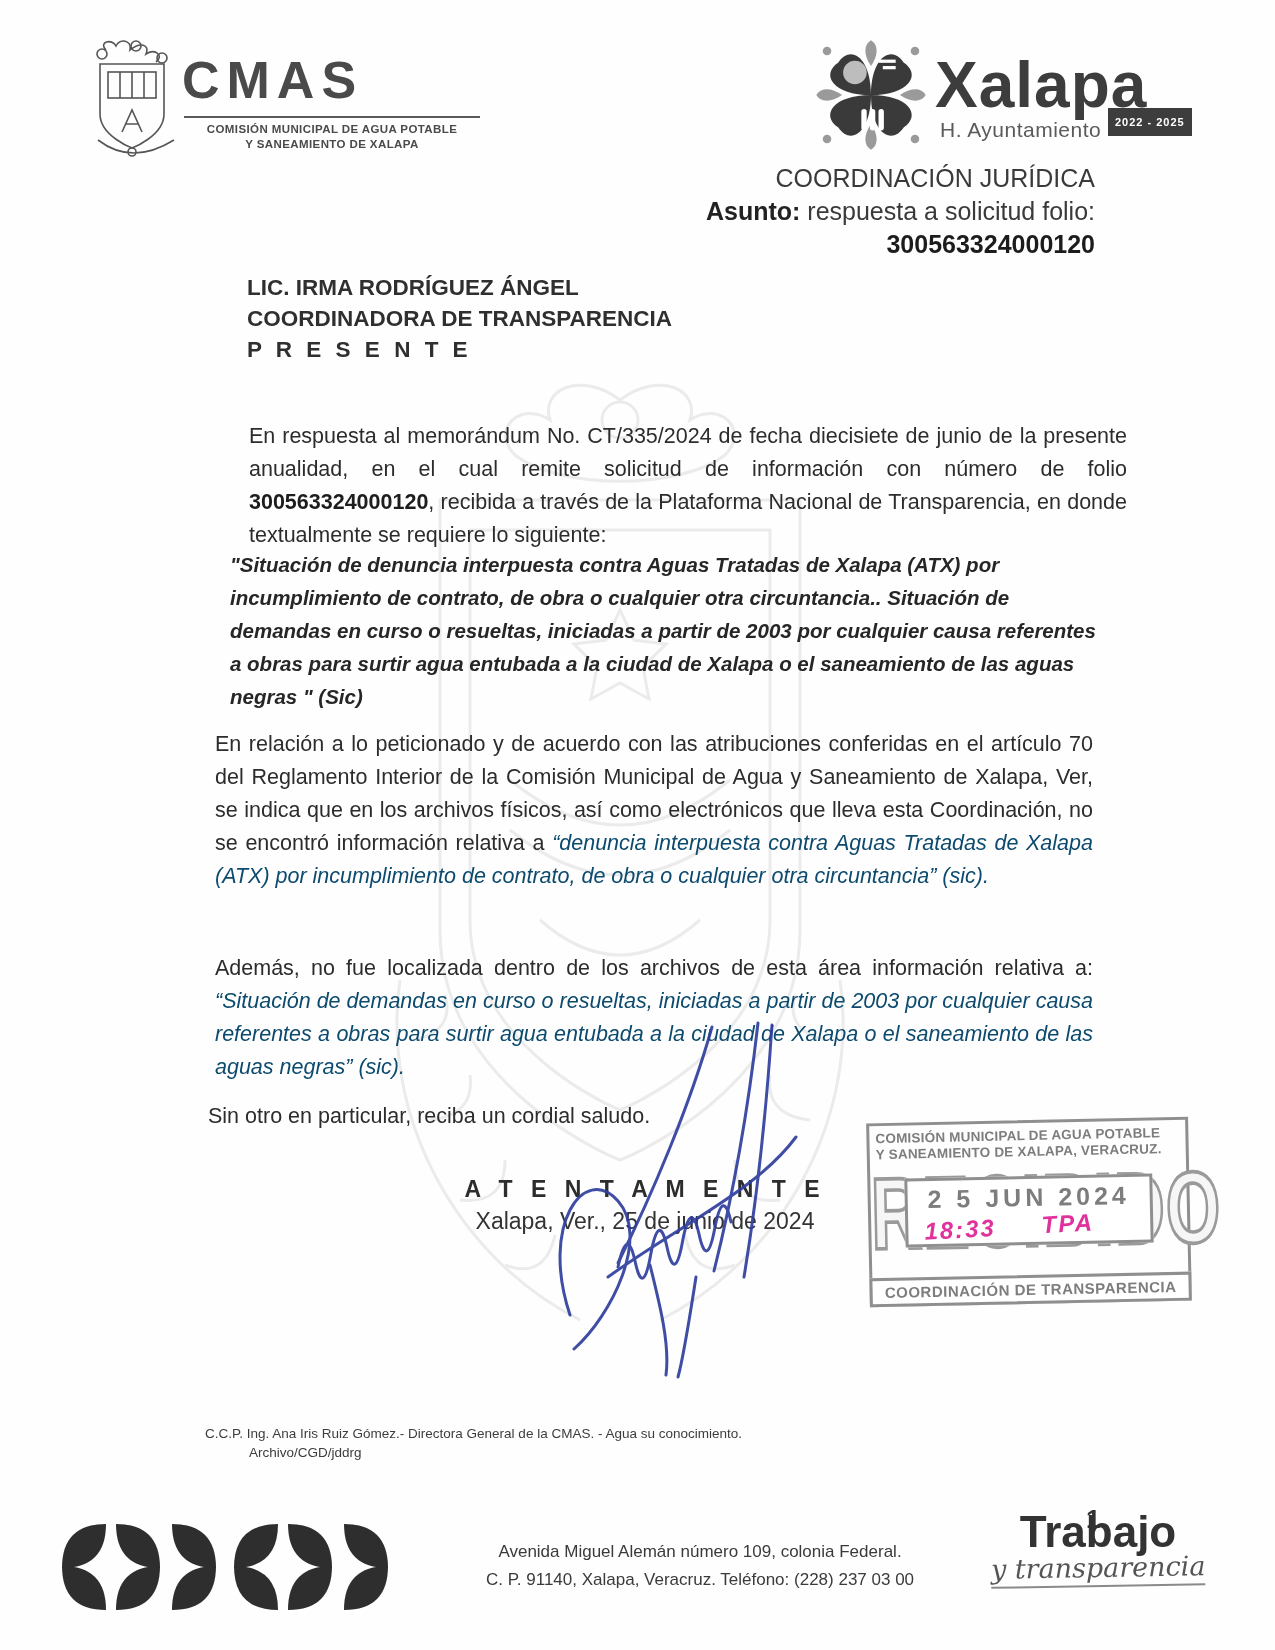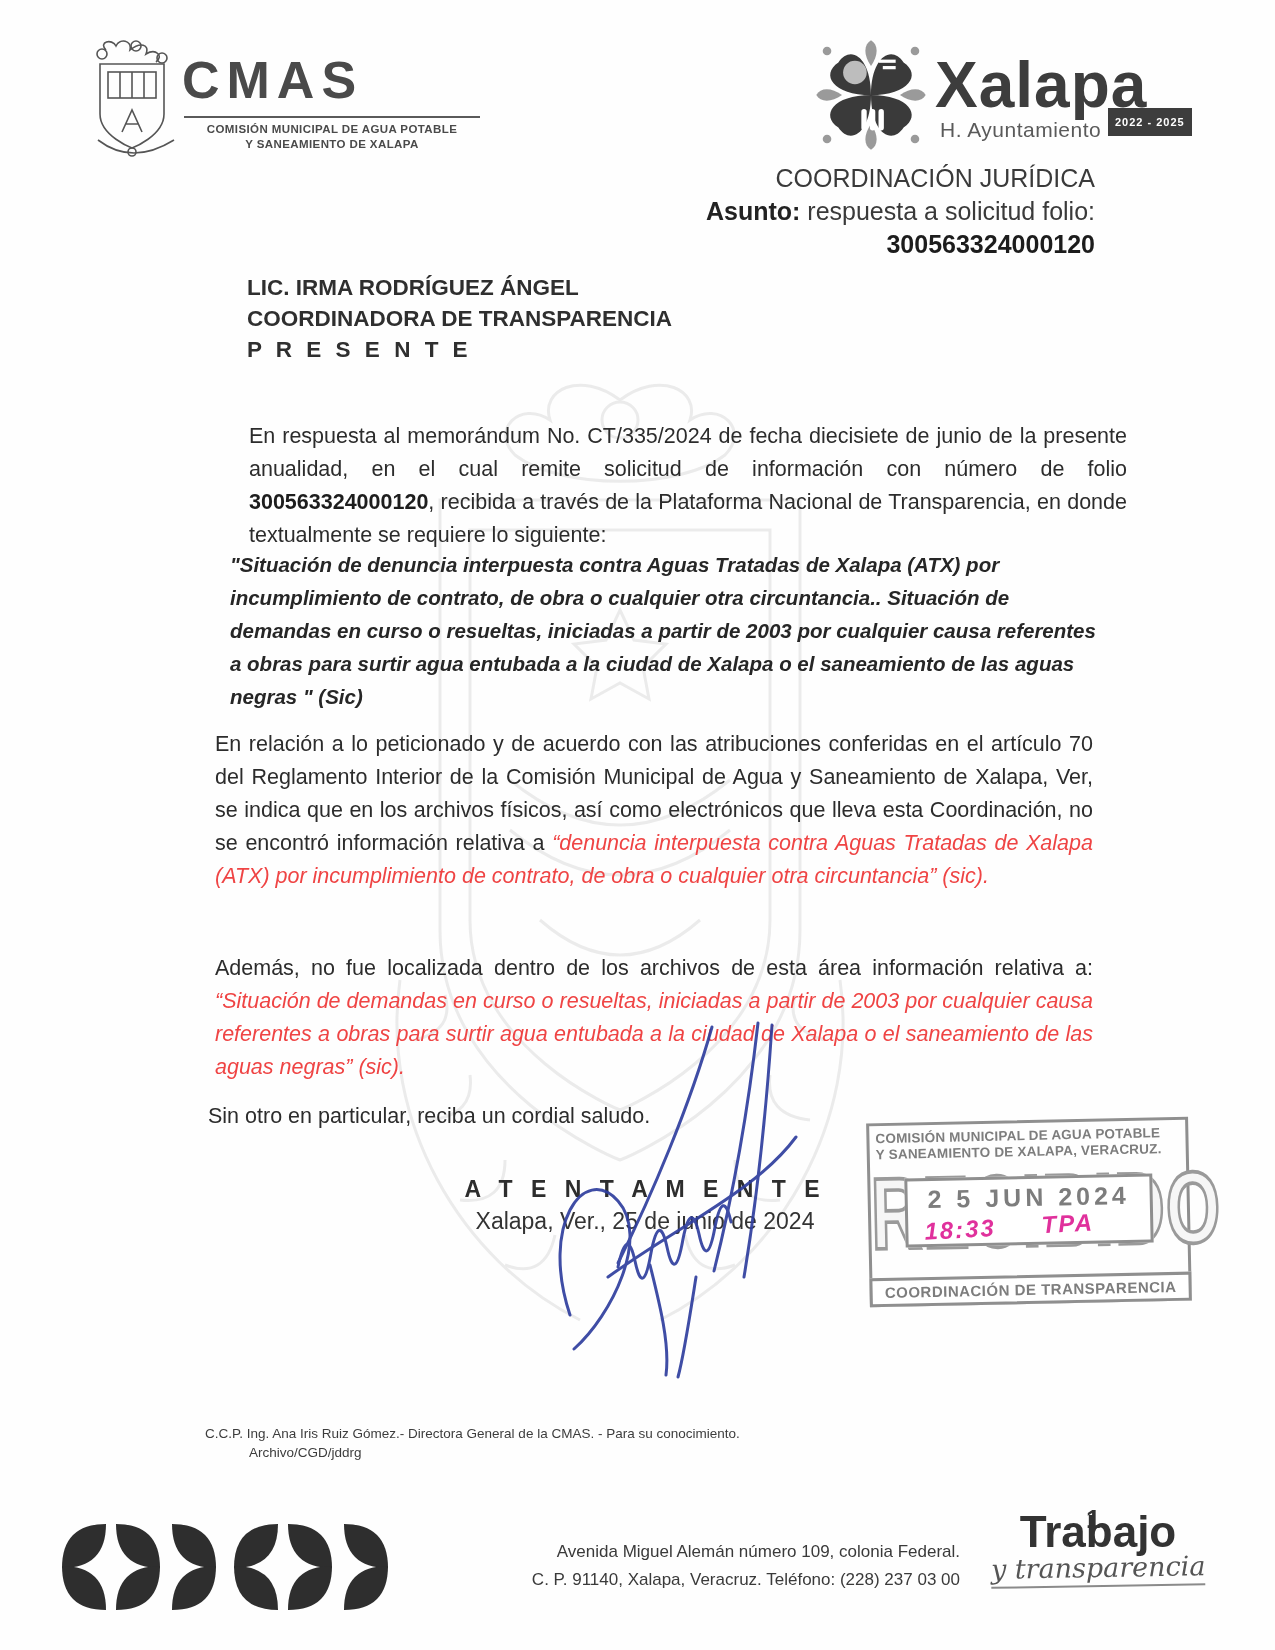--- a/index.html
+++ b/index.html
@@ -23,21 +23,21 @@
   
   .office{width:470px;text-align:right;font-size:25px;color:#3a3a3a;line-height:33px;}
   .office b{color:#222;}
   
   .recipient{font-size:22.5px;font-weight:bold;color:#2f2f2f;line-height:31px;}
   .presente{letter-spacing:4px;}
   
   .para{font-size:21.5px;line-height:33px;text-align:justify;color:#2c2c2c;}
   .para b{color:#1d1d1d;}
   .quote{font-size:20.5px;line-height:33px;font-weight:bold;font-style:italic;color:#262626;text-align:left;}
-  .iq{font-style:italic;color:#ef4444;}
+  .iq{font-style:italic;color:#0c4a6e;}
   
   .atent{font-size:23px;font-weight:bold;letter-spacing:6px;color:#2d2d2d;text-align:center;}
   .placedate{font-size:23px;color:#333;text-align:center;}
   .signame{font-size:23px;font-weight:bold;color:#2b2b2b;text-align:center;line-height:34px;}
   
   .stamp{
     width:316px;border:3px solid #8f8f8f;transform:rotate(-1.2deg);
     color:#7d7d7d;background:rgba(255,255,255,.0);
   }
   .stamp-head{font-size:13.5px;font-weight:bold;line-height:16px;padding:5px 6px 0 6px;letter-spacing:.2px;}
@@ -53,21 +53,21 @@
   }
   .stamp-date{font-size:25px;color:#7d7d7d;letter-spacing:4px;font-weight:bold;}
   .stamp-time{font-size:24px;color:#e0319c;font-style:italic;font-weight:bold;text-align:left;padding-left:14px;transform:rotate(-2deg);letter-spacing:2px;}
   .stamp-time .ini{margin-left:46px;}
   .stamp-bottom{
     position:relative;z-index:2;margin:30px -3px -3px -3px;border:3px solid #8f8f8f;background:#fff;
     font-size:15px;font-weight:bold;text-align:center;padding:3px 0;letter-spacing:.5px;color:#7d7d7d;
   }
   
   .ccp{font-size:13.5px;color:#3d3d3d;line-height:19px;}
-  .footer-address{font-size:17px;color:#3a3a3a;text-align:right;line-height:28px;}
+  .footer-address{font-size:17px;color:#3a3a3a;text-align:center;line-height:28px;}
   .trabajo{font-size:44px;font-weight:bold;color:#333;line-height:40px;letter-spacing:0;}
   .trabajo-one{position:absolute;font-size:26px;font-weight:bold;color:#333;}
   .transparencia{font-size:27px;font-style:italic;color:#555;font-family:"DejaVu Serif",serif;border-bottom:2px solid #8a8a8a;transform:rotate(-1deg);display:inline-block;padding-bottom:2px;}
 </style>
 </head>
 <body>
 
 <div class="page">
 
   <svg class="abs" style="left:320px;top:360px;opacity:.55;" width="600" height="1010" viewBox="0 0 600 1010">
@@ -192,21 +192,21 @@
     <div class="stamp-recibido">RECIBIDO</div>
     <div class="stamp-datebox">
       <div class="stamp-date">2 5 JUN 2024</div>
       <div class="stamp-time"><span>18:33</span><span class="ini">TPA</span></div>
     </div>
     <div class="stamp-bottom">COORDINACIÓN DE TRANSPARENCIA</div>
   </div>
 
 
   <div class="abs ccp" style="left:205px;top:1424px;width:760px;">
-    <div>C.C.P. Ing. Ana Iris Ruiz Gómez.- Directora General de la CMAS. - Para su conocimiento.</div>
+    <div>C.C.P. Ing. Ana Iris Ruiz Gómez.- Directora General de la CMAS. - Agua su conocimiento.</div>
     <div style="padding-left:44px;">Archivo/CGD/jddrg</div>
   </div>
 
   <svg class="abs" style="left:60px;top:1522px;" width="330" height="90" viewBox="0 0 330 90">
     <g fill="#2e2e2e">
       <path d="M2,2 Q46,2 46,46 Q2,46 2,2 Z" transform="rotate(90 24 24)"></path>
       <path d="M2,44 Q46,44 46,88 Q2,88 2,44 Z"></path>
       <path d="M56,2 Q100,2 100,46 Q56,46 56,2 Z"></path>
       <path d="M56,44 Q100,44 100,88 Q56,88 56,44 Z" transform="rotate(90 78 66)"></path>
       <path d="M112,2 Q156,2 156,46 Q112,46 112,2 Z" transform="rotate(180 134 24)"></path>

